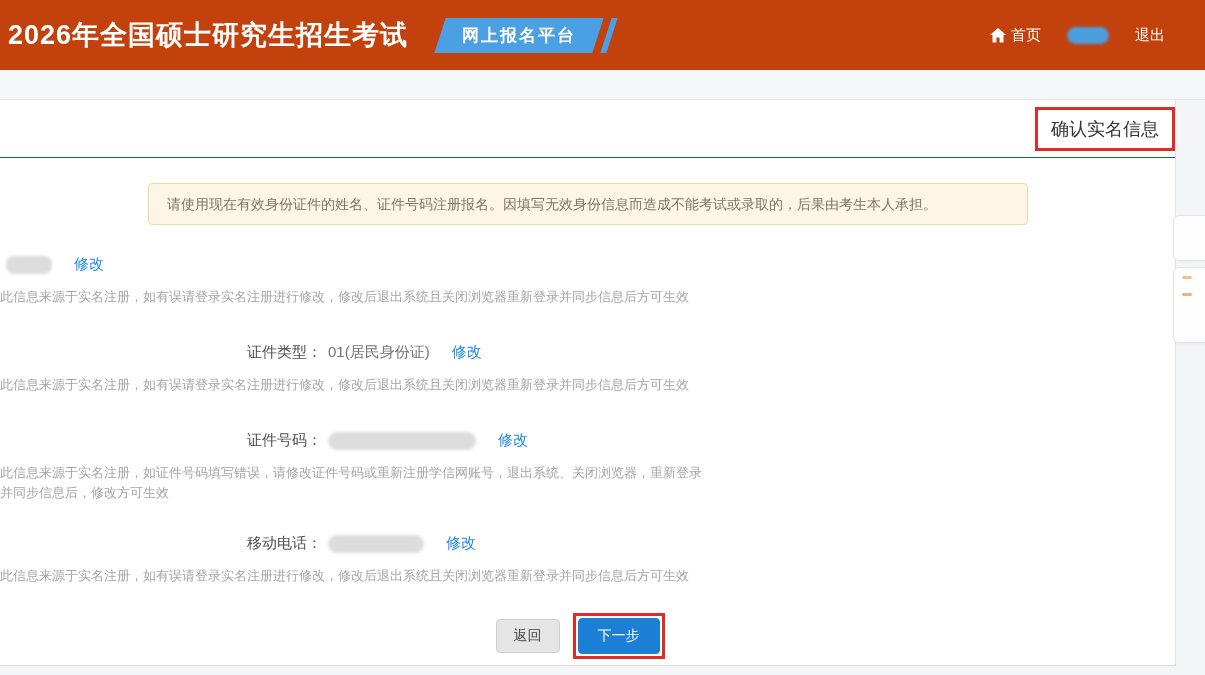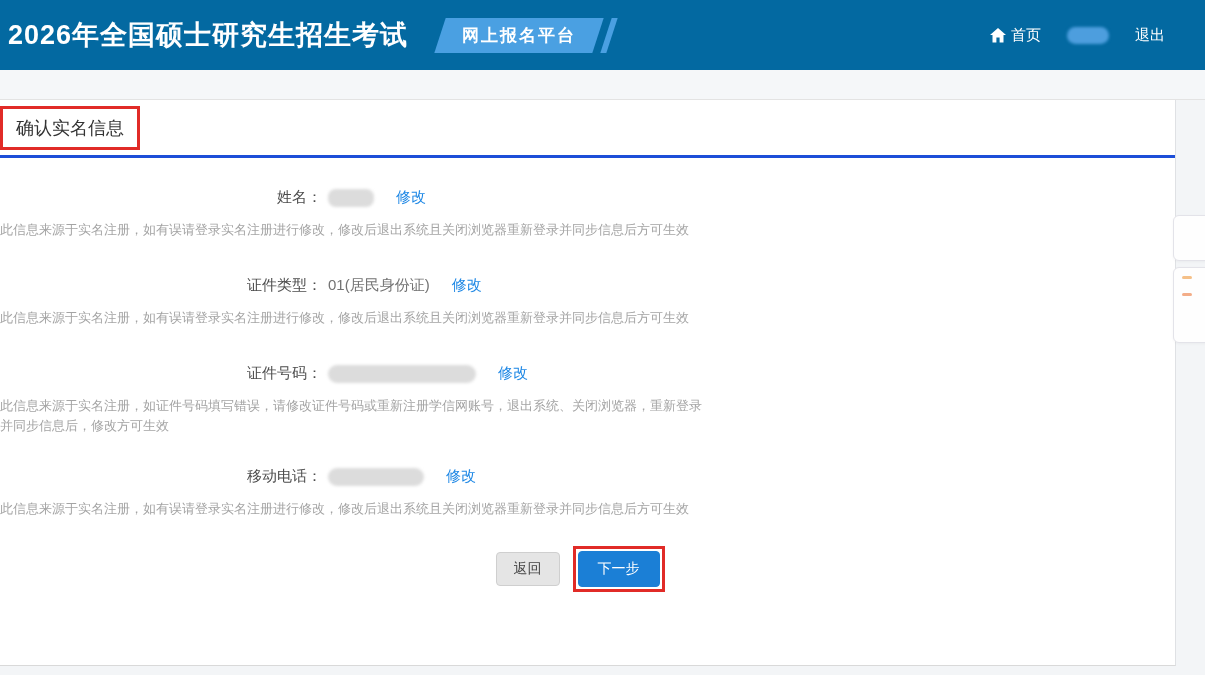--- a/index.html
+++ b/index.html
@@ -5,21 +5,21 @@
   * { margin:0; padding:0; box-sizing:border-box; }
   html,body { width:1205px; height:675px; overflow:hidden; }
   body {
     font-family:"Liberation Sans","DejaVu Sans",sans-serif;
     background:#f3f5f7;
     position:relative;
   }
 
   
   .app-header {
-    height:70px; background:#0369a1;
+    height:70px; background:#c2410c;
     display:flex; align-items:center; justify-content:space-between;
     padding:0 40px 0 8px;
   }
   .header-left { display:flex; align-items:center; }
   .app-title {
     color:#ffffff; font-size:27px; font-weight:bold; letter-spacing:1px;
     white-space:nowrap;
   }
   .platform-badge {
     margin-left:32px; background:#4aa0e2;
@@ -49,22 +49,22 @@
   
   .sub-strip { height:30px; background:#f5f7f9; border-bottom:1px solid #e3e3e3; }
 
   
   .card {
     width:1176px; background:#ffffff; height:566px;
     border-right:1px solid #dfe1e4; border-bottom:1px solid #d9d9d9;
     position:relative;
   }
   .title-bar {
-    height:58px; border-bottom:3px solid #1d4ed8;
-    display:flex; align-items:center; justify-content:flex-start;
+    height:58px; border-bottom:1px solid #1d4ed8;
+    display:flex; align-items:center; justify-content:flex-end;
   }
   .annotation-box {
     border:3px solid #e12b27; padding:7px 13px; display:inline-block;
   }
   .page-title { font-size:18px; color:#333333; }
 
   
   .notice {
     margin:25px 0 0 148px; width:880px;
     background:#fdf6e7; border:1px solid #f0d8a2; border-radius:4px;
@@ -159,23 +159,23 @@
 
 <div class="sub-strip"></div>
 
 <main class="card">
   <div class="title-bar">
     <span class="annotation-box">
       <span class="page-title">确认实名信息</span>
     </span>
   </div>
 
+  <div class="notice">请使用现在有效身份证件的姓名、证件号码注册报名。因填写无效身份信息而造成不能考试或录取的，后果由考生本人承担。</div>
 
   <div class="field-row mt30">
-    <div class="field-label">姓名：</div>
     <div class="field-value">
       <span class="redacted w-name"></span>
       <a class="modify-link">修改</a>
     </div>
   </div>
   <div class="helper">此信息来源于实名注册，如有误请登录实名注册进行修改，修改后退出系统且关闭浏览器重新登录并同步信息后方可生效</div>
 
   <div class="field-row mt36">
     <div class="field-label">证件类型：</div>
     <div class="field-value">

